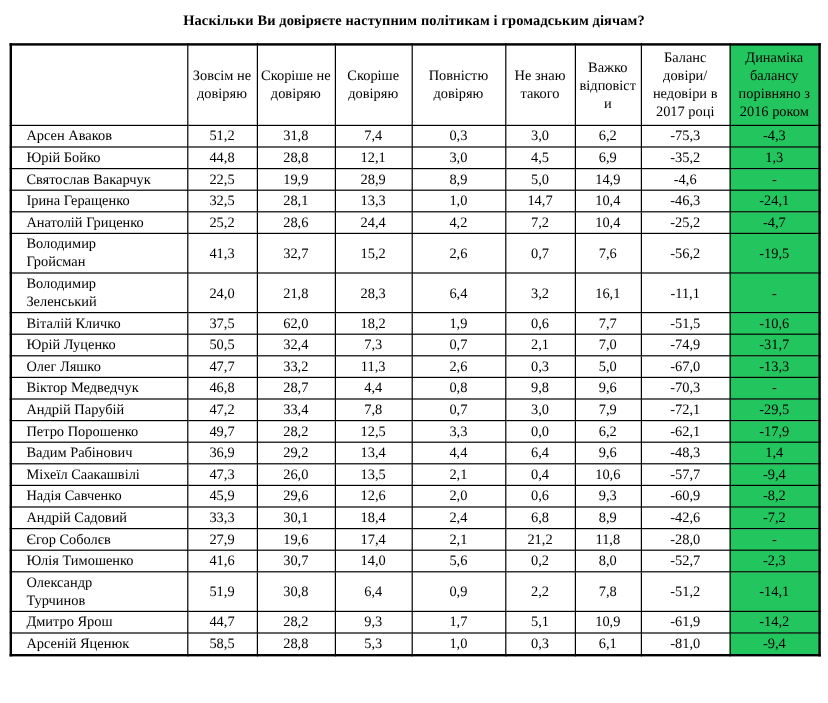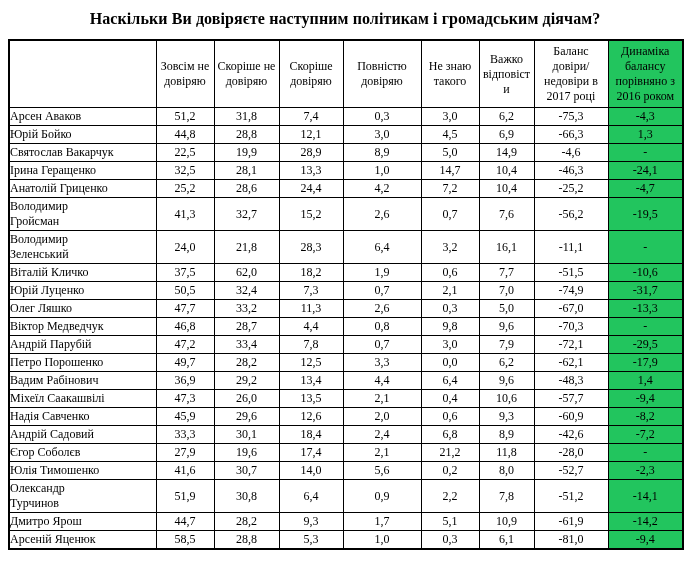--- a/index.html
+++ b/index.html
@@ -12,21 +12,21 @@
     color: #000000;
   }
   .page {
     width: 690px;
     height: 586px;
     overflow: hidden;
   }
   .title {
     text-align: center;
     font-weight: bold;
-    font-size: 16px;
+    font-size: 12px;
     padding-top: 10px;
     margin-bottom: 11px;
     letter-spacing: 0.1px;
   }
   table.survey {
     border-collapse: collapse;
     table-layout: fixed;
     margin-left: 8px;
     width: 674px;
     border: 2px solid #000000;
@@ -45,21 +45,21 @@
     text-align: center;
     padding: 3px 2px;
   }
   th.italic {
   }
   .shaded {
     background: #22c55e;
   }
   td.name {
     text-align: left;
-    padding-left: 0;
+    padding-left: 12px;
     white-space: pre-line;
   }
   td.num {
     text-align: center;
   }
 </style>
 </head>
 <body>
 
 <div class="page">
@@ -104,21 +104,21 @@
           <td class="num shaded">-4,3</td>
         </tr>
         <tr>
           <td class="name">Юрій Бойко</td>
           <td class="num">44,8</td>
           <td class="num">28,8</td>
           <td class="num">12,1</td>
           <td class="num">3,0</td>
           <td class="num">4,5</td>
           <td class="num">6,9</td>
-          <td class="num">-66,3</td>
+          <td class="num">-35,2</td>
           <td class="num shaded">1,3</td>
         </tr>
         <tr>
           <td class="name">Святослав Вакарчук</td>
           <td class="num">22,5</td>
           <td class="num">19,9</td>
           <td class="num">28,9</td>
           <td class="num">8,9</td>
           <td class="num">5,0</td>
           <td class="num">14,9</td>

